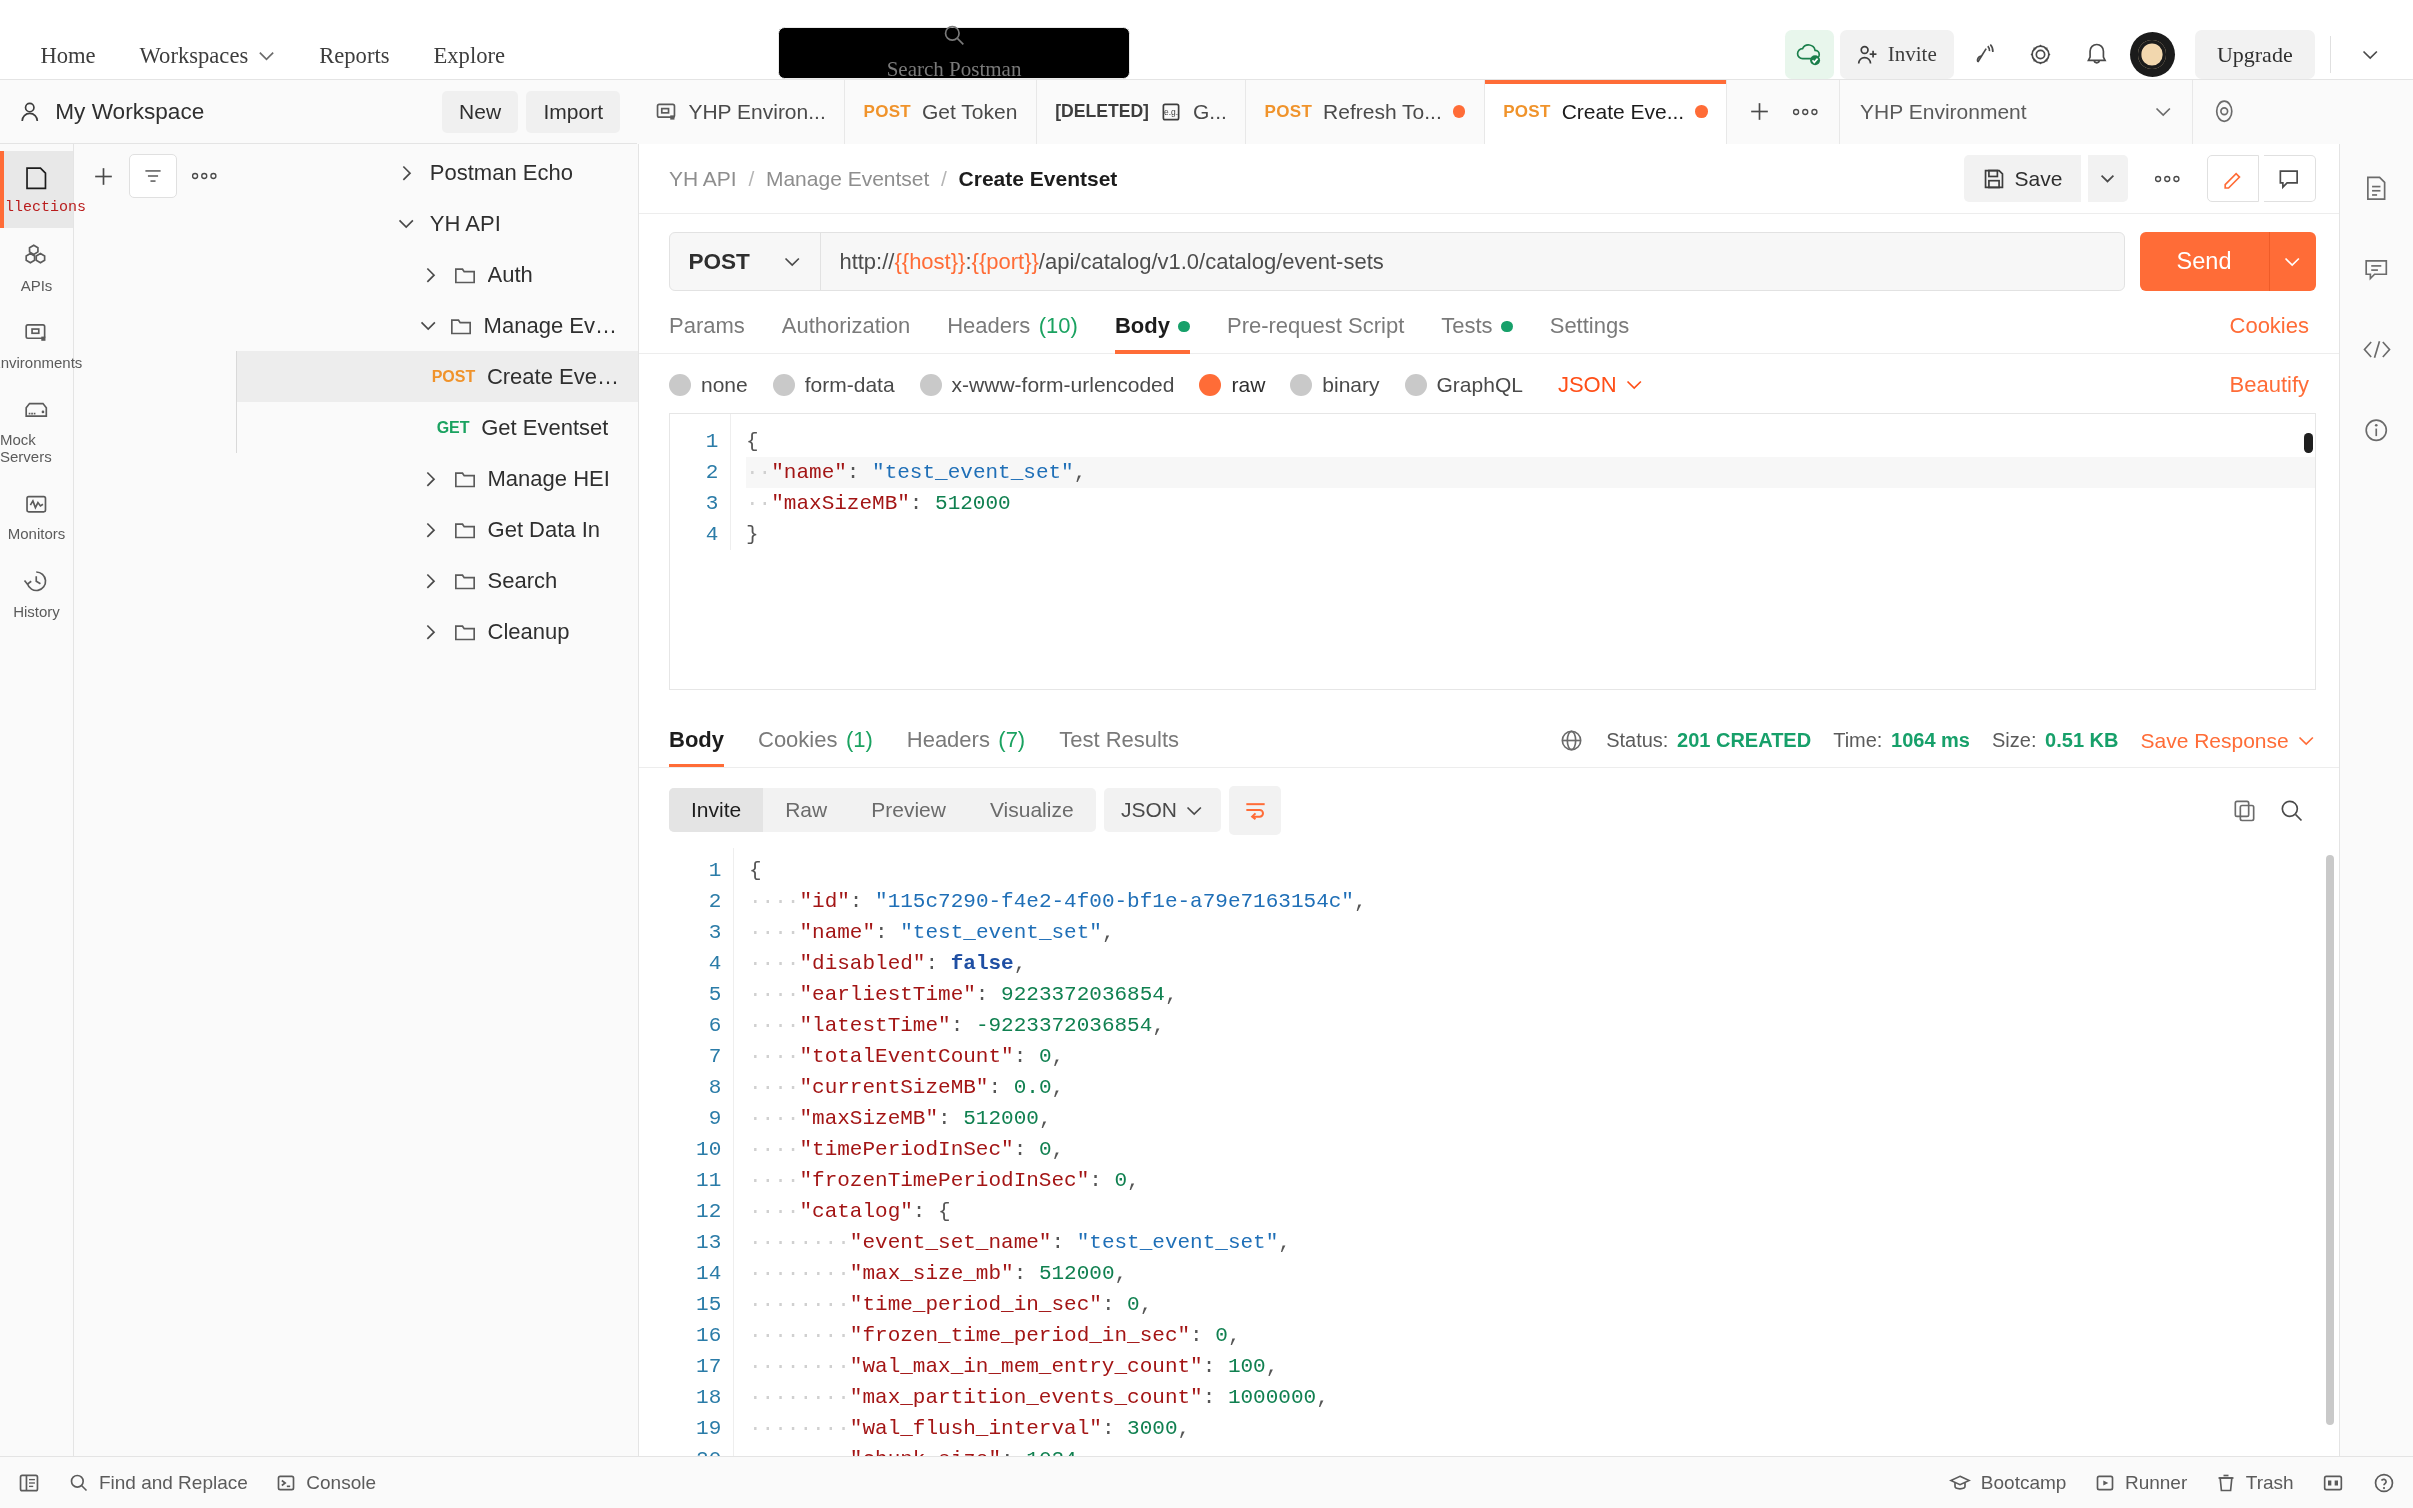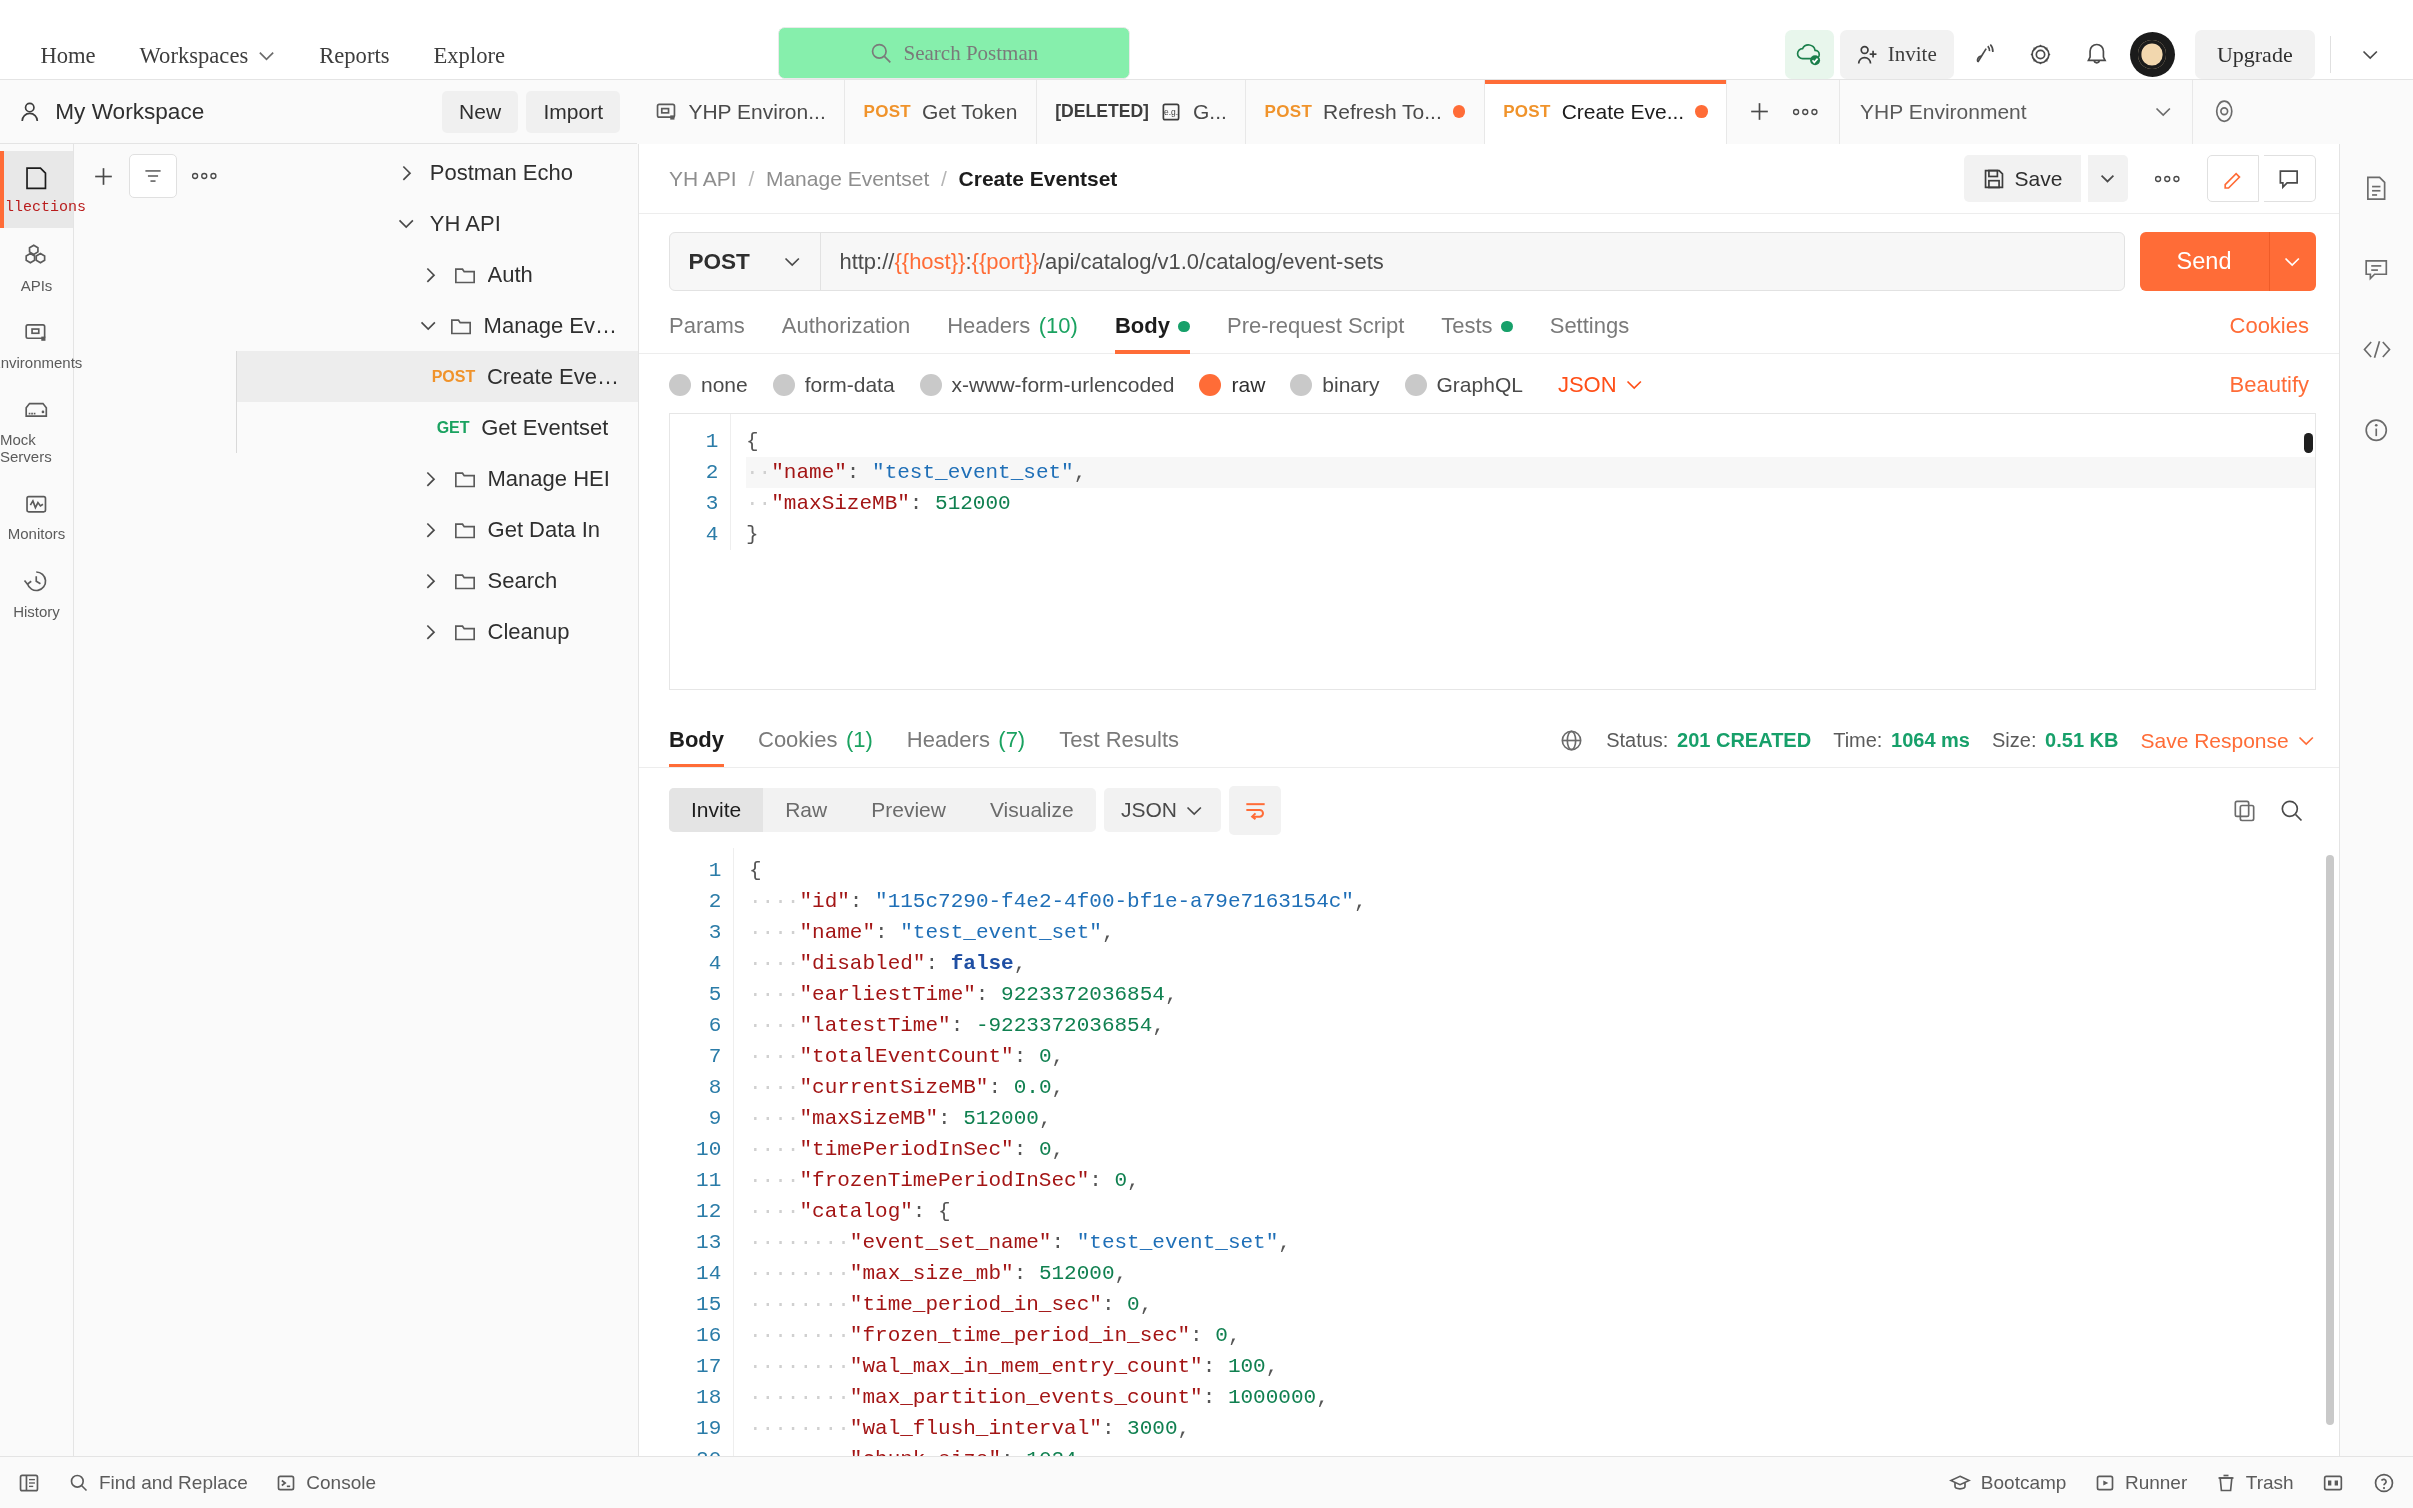--- a/index.html
+++ b/index.html
@@ -20,23 +20,23 @@
     padding: 0 18.4px;
     font-family: Liberation Serif, serif;
   }
   .nav-item {
     font-size: 22.6px; color: #3d3d3d; padding: 10px 22px;
     border-radius: 6.7px; display: flex; align-items: center; gap: 10px;
     cursor: pointer; white-space: nowrap;
   }
   .caret { font-size: 14.2px; color: #6b6b6b; }
   .search-wrap {
-    width: 352px; height: 52px; background: #86efac; border: 0.8px solid #eaeaea;
+    width: 352px; height: 52px; background: #000000; border: 0.8px solid #eaeaea;
     border-radius: 6.7px; display: flex; align-items: center; justify-content: center;
-    gap: 11.7px; cursor: text; margin-left: 251px;
+    gap: 11.7px; cursor: text; margin-left: 251px; flex-direction: column;
   }
   .search-wrap .ph { font-size: 21px; color: #7a7a7a; }
   .topbar-right { display: flex; align-items: center; gap: 6.7px; margin-left: auto; }
   .icon-btn {
     width: 49px; height: 49px; border-radius: 6.7px;
     display: flex; align-items: center; justify-content: center; cursor: pointer;
   }
   .cloud-ok { background: #e8f6ec; }
   .invite-btn {
     height: 49px; padding: 0 17px; background: #f2f2f2; border-radius: 6.7px;

